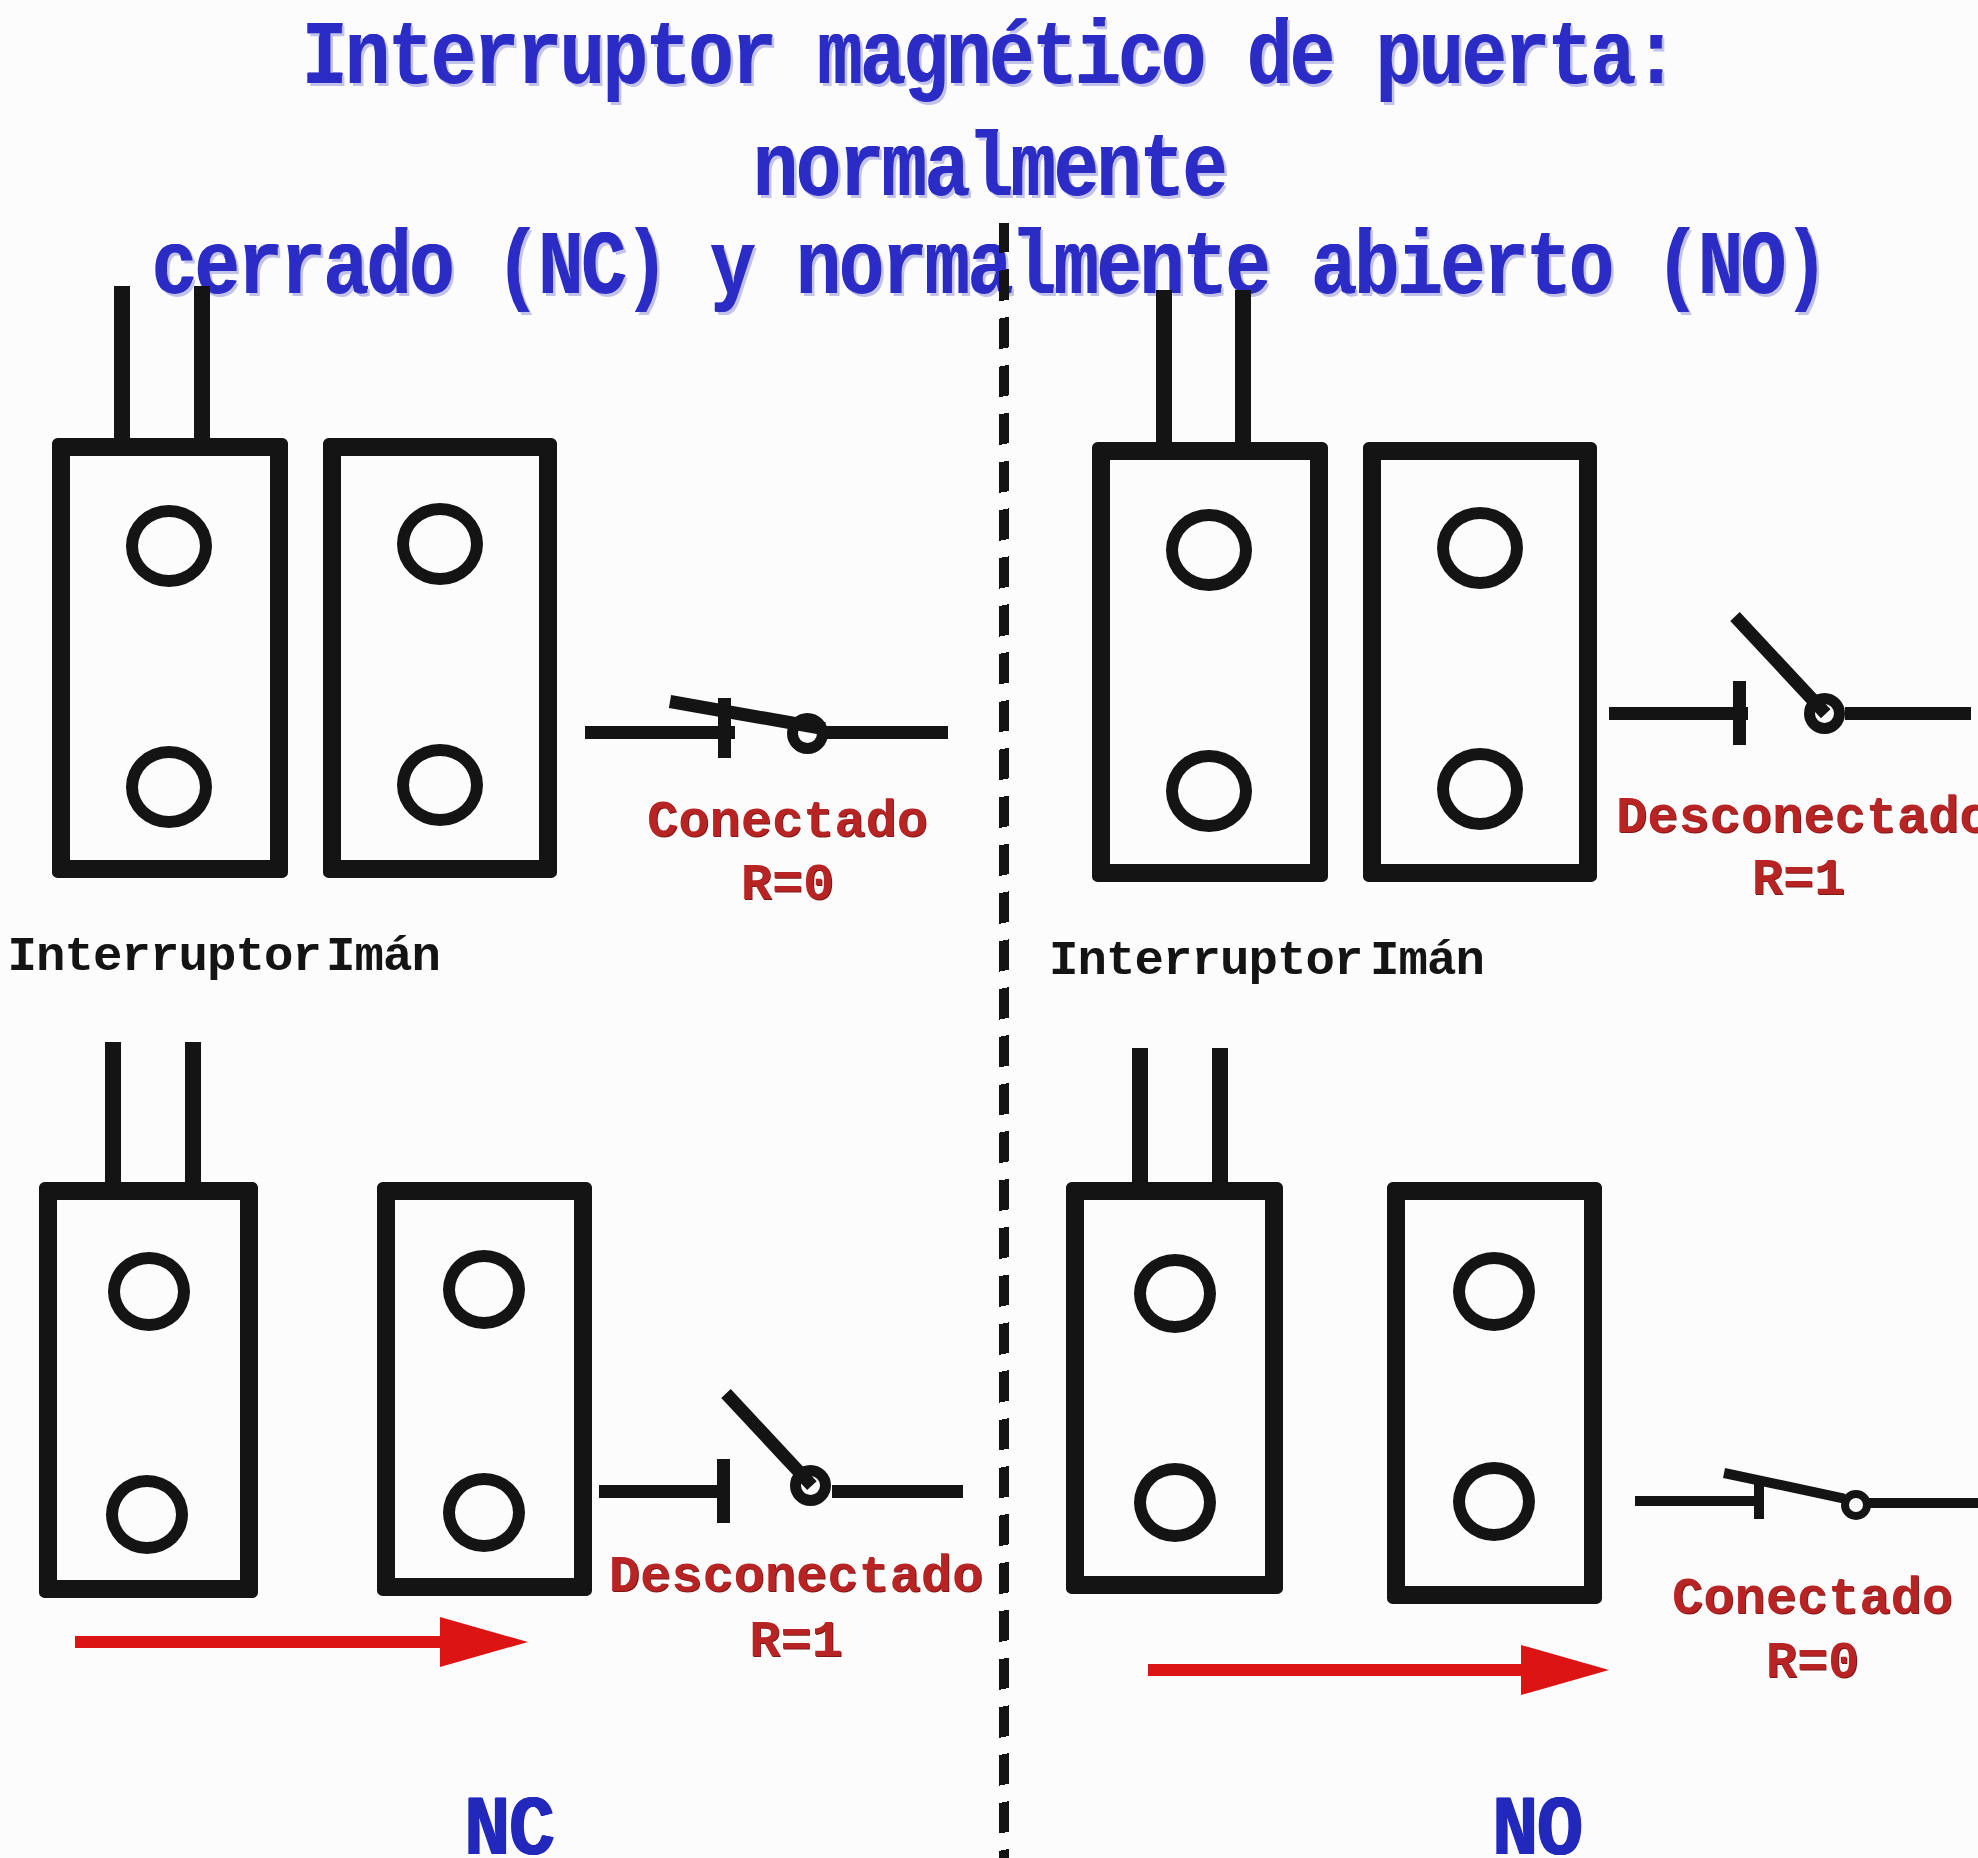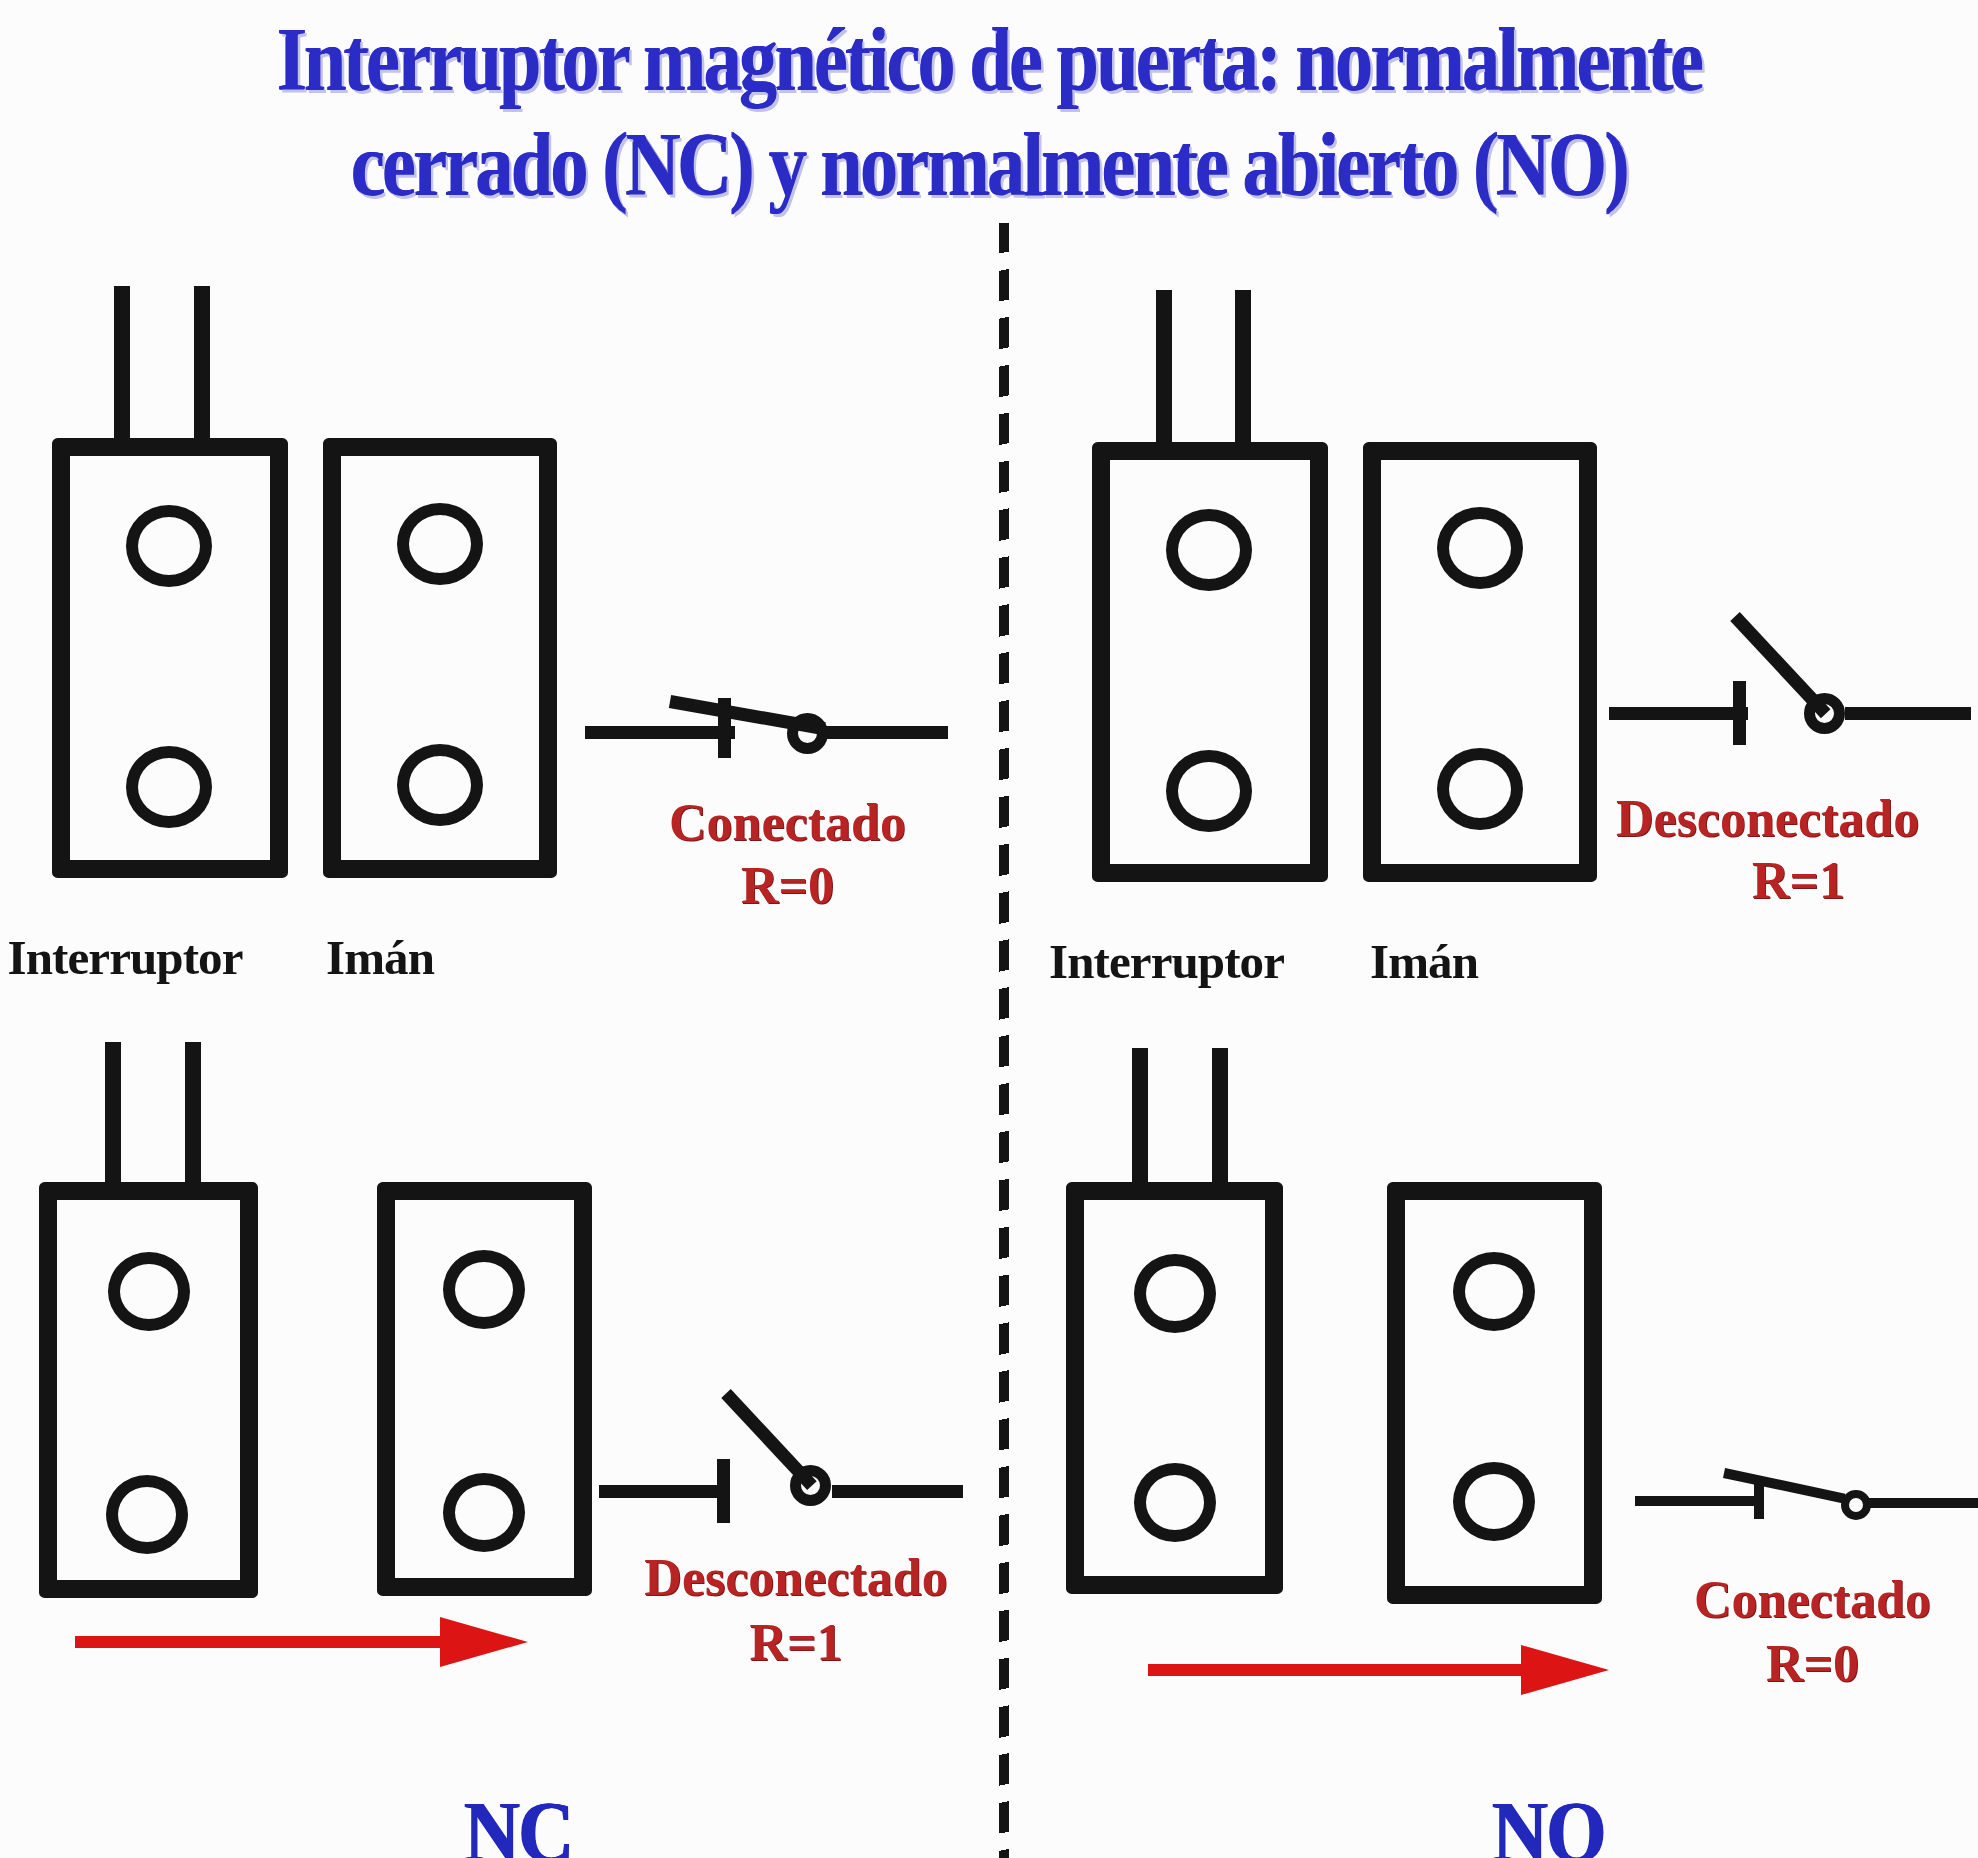--- a/index.html
+++ b/index.html
@@ -1,20 +1,20 @@
 <!DOCTYPE html>
 <html style="--title-blue: #2b2bc6; --mode-blue: #2228bc; --status-red: #b82323; --arrow-red: #dd1414; --ink-black: #141414; --background: #fcfcfc;font-size:15px"><head>
 <meta charset="utf-8">
 <style>
   html,body { margin:0; padding:0; background:#e8e8e8; }
   #canvas {
     position:relative; width:1979px; height:1859px;
     background: var(--background, #fcfcfc);
     overflow:hidden;
-    font-family:Liberation Serif, serif;
+    font-family:Liberation Mono, monospace;
   }
   .abs { position:absolute; }
 
   
   .title { left:0; top:3.7px; width:1979px; text-align:center;
            color: var(--title-blue, #2b2bc6); font-weight:bold; }
   .title-line { display:block; font-size:86px; line-height:1.22; letter-spacing:-2.8px;
                 transform:scale(0.88,1.06); transform-origin:50% 0;
                 text-shadow:2.8px 2.8px 0 #c3c3ea, 0.9px 0 0 currentColor, -0.9px 0 0 currentColor; }
 

